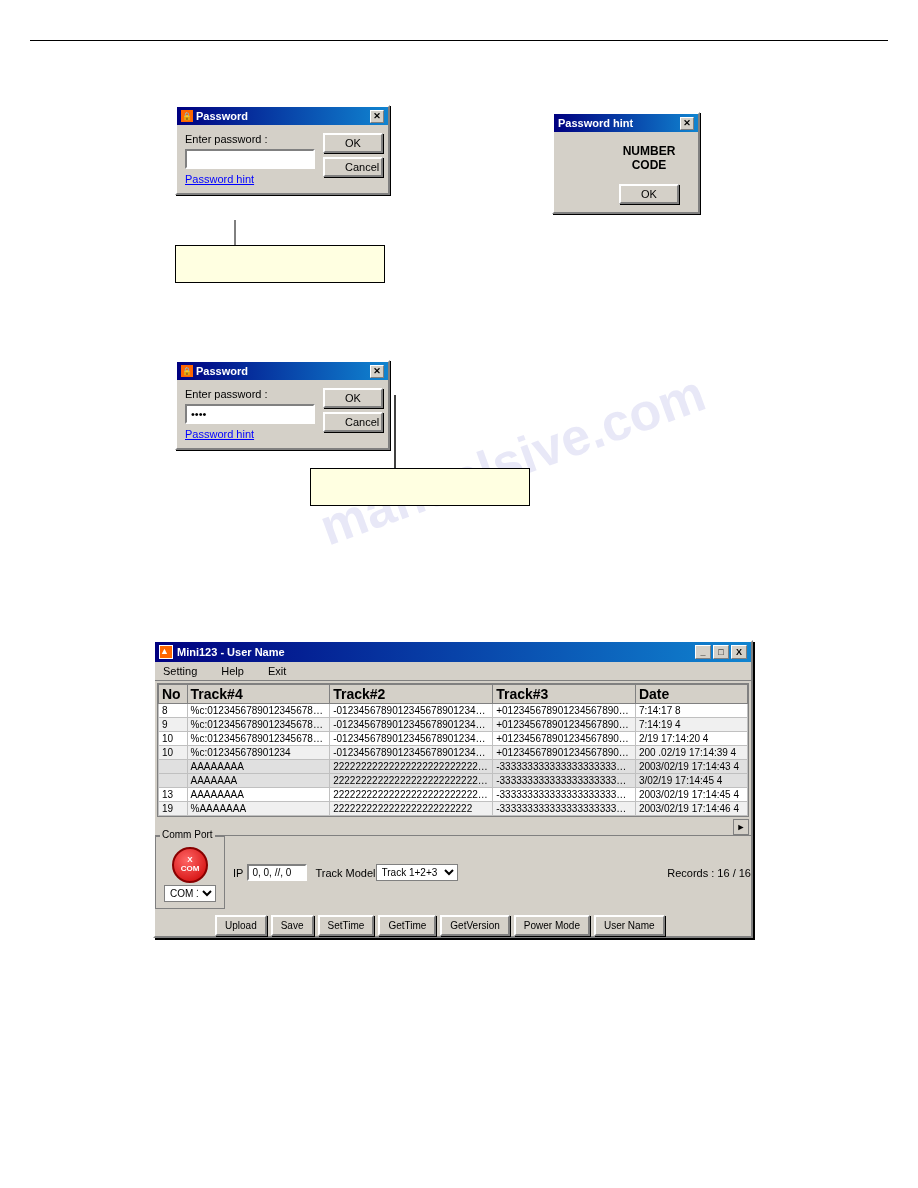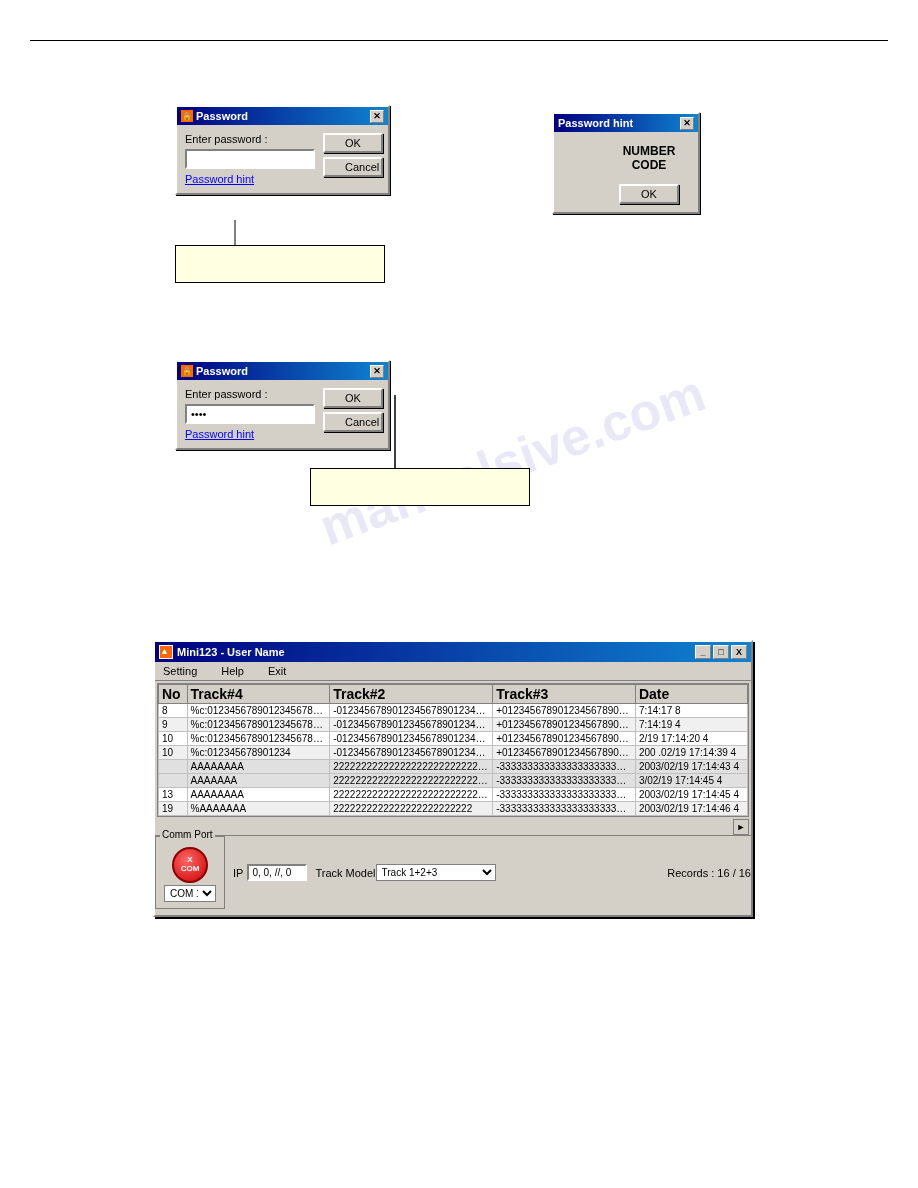--- a/index.html
+++ b/index.html
@@ -502,27 +502,36 @@
         </div>
       </div>
 
       <div style="display:flex; align-items:center; gap:4px;">
         <span>IP</span>
         <input class="ip-input" type="text" style="width: 60px;" value="0, 0, //, 0">
       </div>
 
       <div style="display:flex; align-items:center; ">
         <span>Track Model</span>
-        <select class="select-box" style="width:120px;">
+        <select class="select-box" style="width:82px;">
           <option>Track 1+2+3</option>
           <option>Track 1</option>
           <option>Track 2</option>
           <option>Track 3</option>
         </select>
       </div>
 
       <div style="margin-left:auto;">
         <span>Records : 16 / 16</span>
       </div>
     </div>
 
+    <div style="display:flex; gap:4px; margin-left:60px;">
+      <button class="bottom-btn">Upload</button>
+      <button class="bottom-btn">Save</button>
+      <button class="bottom-btn">SetTime</button>
+      <button class="bottom-btn">GetTime</button>
+      <button class="bottom-btn">GetVersion</button>
+      <button class="bottom-btn">Power Mode</button>
+      <button class="bottom-btn">User Name</button>
+    </div>
   </div>
 </div>
 
 </body></html>

